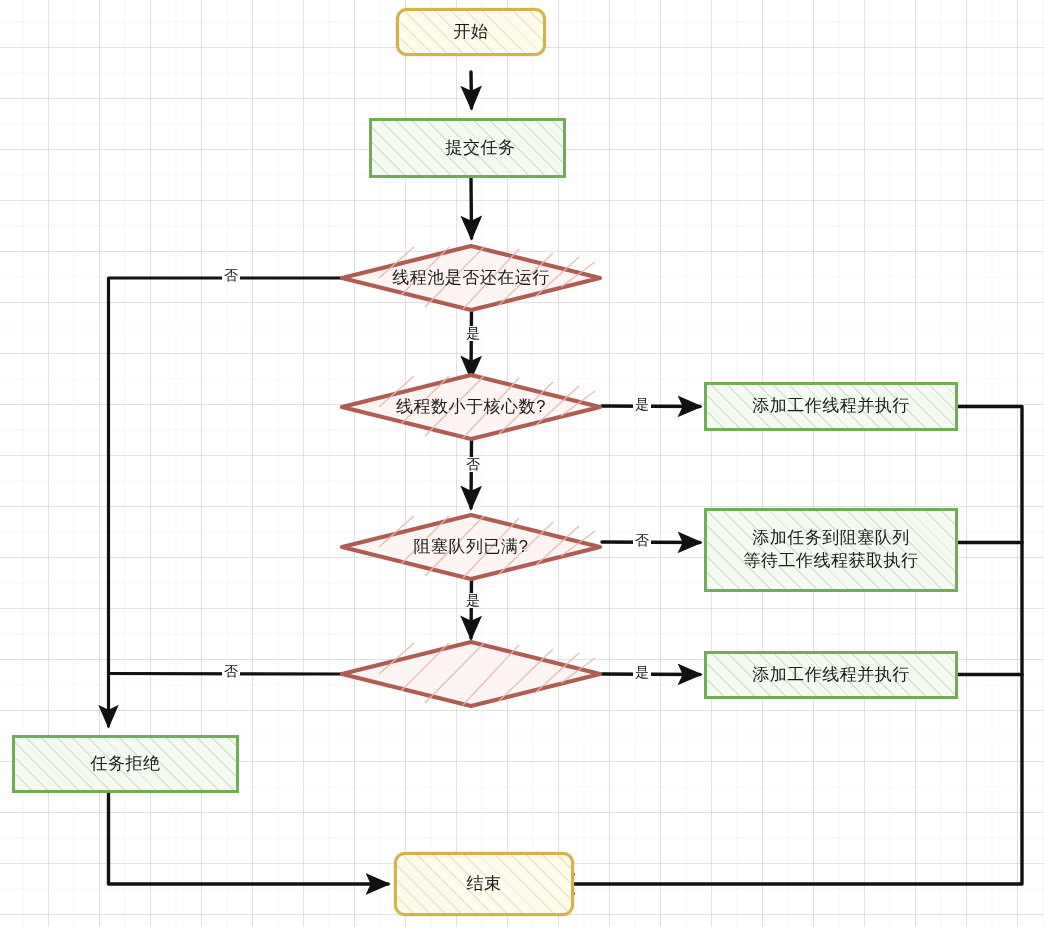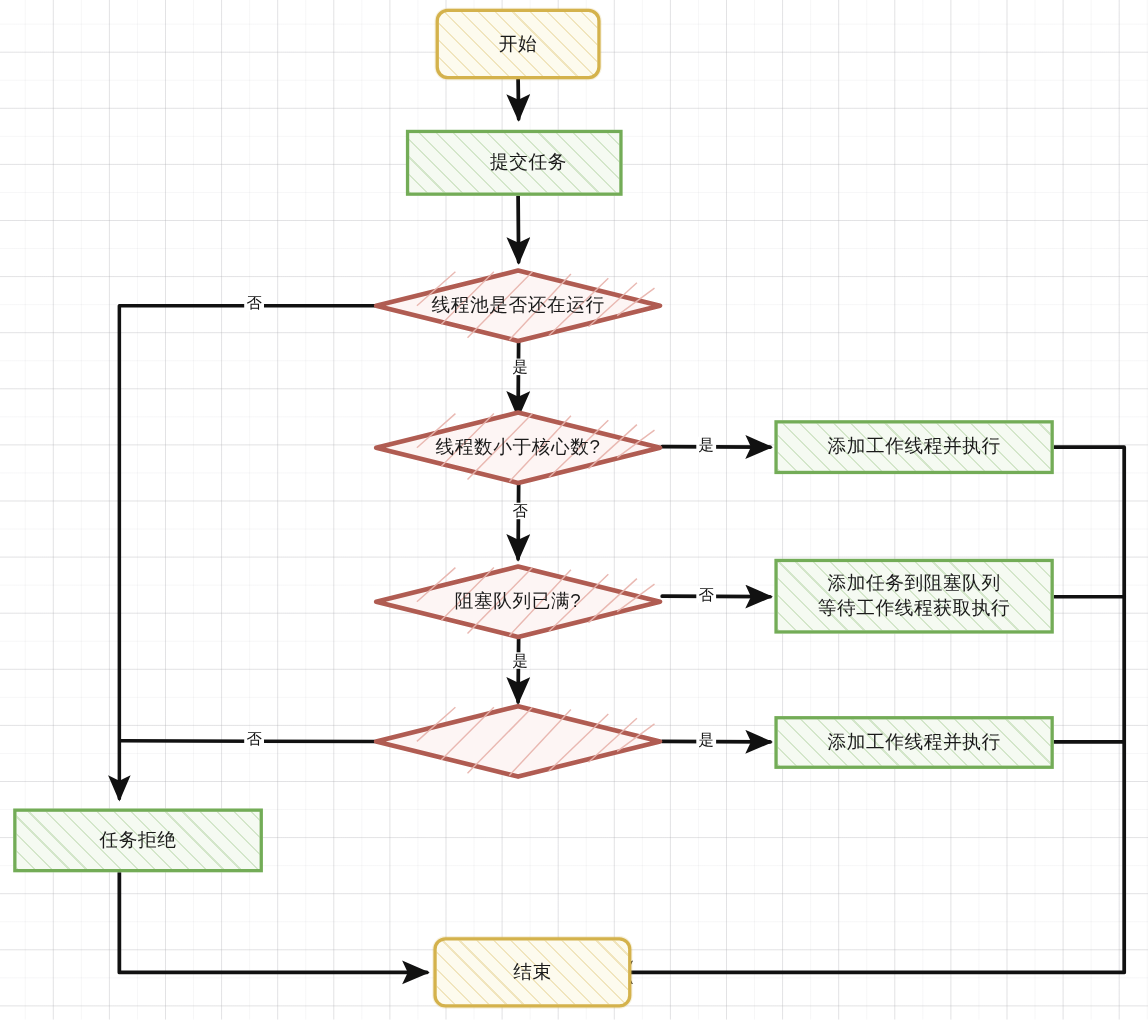--- a/index.html
+++ b/index.html
@@ -105,21 +105,21 @@
       <path d="M341,674 L109,673.5" stroke-width="3.2"></path>
 
       <path d="M108.5,792 L108.5,884 L388,884" marker-end="url(#ah)"></path>
 
       <path d="M958,406.5 L1022,406.5 L1022,884 L553,884" marker-end="url(#ah)"></path>
       <path d="M958,542.5 L1022,542.5"></path>
       <path d="M958,674.5 L1022,674.5"></path>
     </g>
   </svg>
 
-  <div class="node term" style="left:396px; top:8px; width:150px; height:64px;">
+  <div class="node term" style="left:396px; top:8px; width:150px; height:48px;">
     <span class="lbl">开始</span>
   </div>
 
   <div class="node proc" style="left:369px; top:118px; width:197px; height:60px;padding-left:26px;">
     <span class="lbl">提交任务</span>
   </div>
 
   <div class="node dec" style="left:339px; top:372px; width:264px; height:70px;">
     <svg viewBox="0 0 264 70" preserveAspectRatio="none">
       <polygon points="132,3 261,35 132,67 3,35" fill="#fdf5f4" stroke="#b05c52" stroke-width="4.2" stroke-linejoin="round"></polygon>
@@ -165,21 +165,21 @@
           <path d="M86,64 L145,4"></path>
         <path d="M124,66 L180,6"></path>
           <path d="M160,62 L214,10"></path>
           <path d="M196,54 L240,14"></path>
         <path d="M222,44 L256,19"></path>
       </g>
     </svg>
     <span class="lbl">阻塞队列已满?</span>
   </div>
 
-  <div class="node proc" style="left:704px; top:508px; width:254px; height:68px;">
+  <div class="node proc" style="left:704px; top:508px; width:254px; height:84px;">
     <span class="lbl">添加任务到阻塞队列
 等待工作线程获取执行</span>
   </div>
 
   <div class="node dec" style="left:339px; top:639px; width:264px; height:70px;">
     <svg viewBox="0 0 264 70" preserveAspectRatio="none">
       <polygon points="132,3 261,35 132,67 3,35" fill="#fdf5f4" stroke="#b05c52" stroke-width="4.2" stroke-linejoin="round"></polygon>
       <g stroke="#e8b5ae" stroke-width="1.3" opacity="0.95">
         <path d="M40,35 L75,4"></path>
           <path d="M62,52 L110,4"></path>

